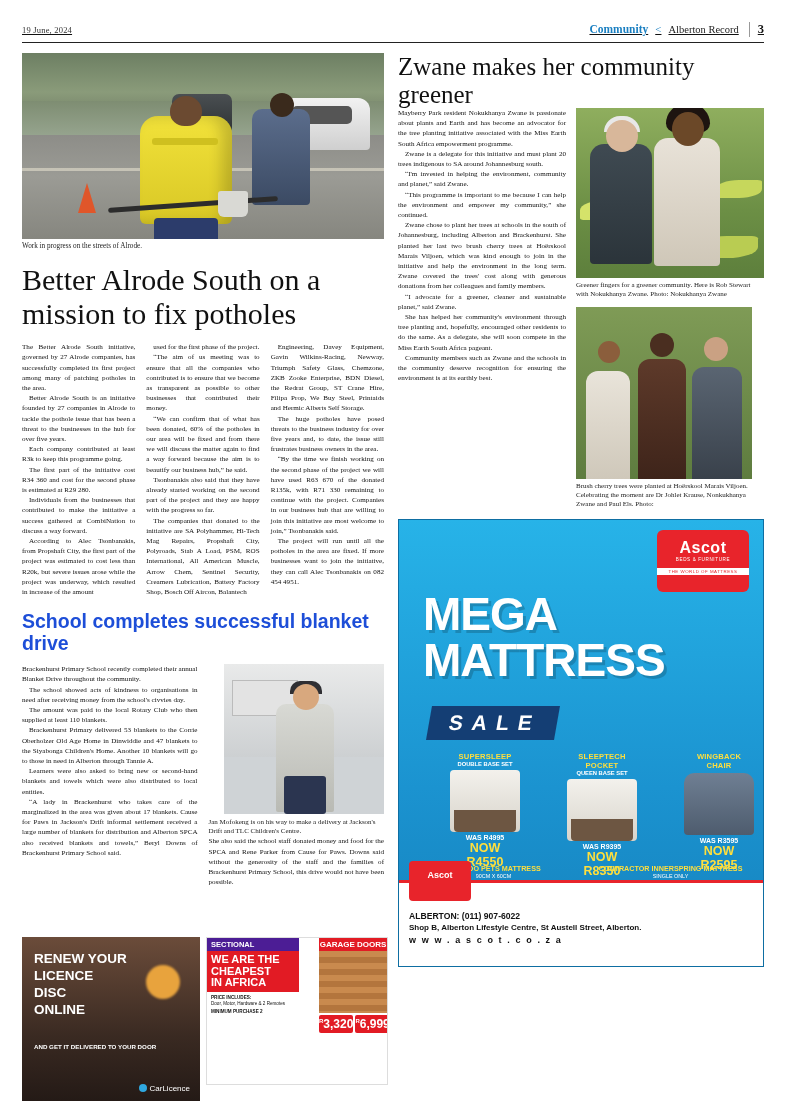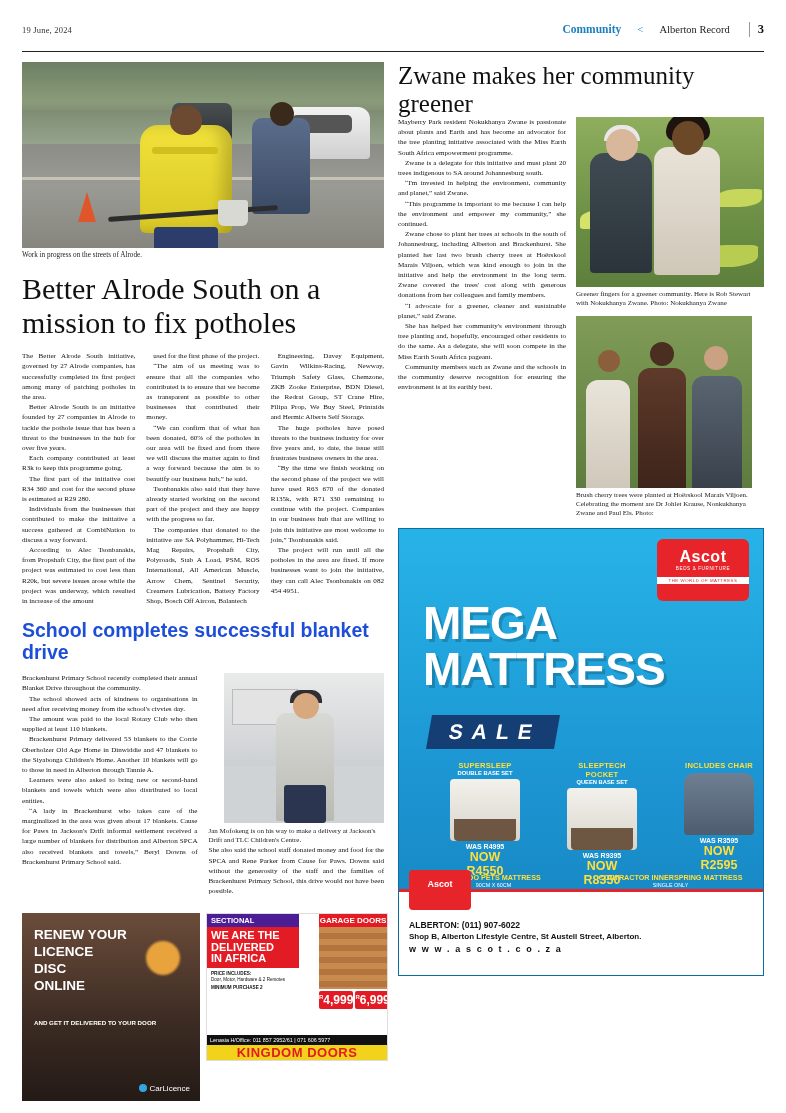--- a/index.html
+++ b/index.html
@@ -10,24 +10,24 @@
     font-family: "Liberation Serif", serif;
     color: #111;
     position: relative;
     overflow: hidden;
   }
   .page { position: absolute; inset: 0; padding: 22px 22px 10px 22px; }
 
   
   .masthead {
     display: flex; align-items: baseline; justify-content: space-between;
-    border-bottom: 1.5px solid #222; padding-bottom: 14px;
+    border-bottom: 1.5px solid #222; padding-bottom: 5px; text-decoration: underline;
   }
   .masthead .date { font-size: 8.5px; color: #333; letter-spacing: .2px; }
-  .masthead .right { display: flex; align-items: baseline; gap: 16px; }
+  .masthead .right { display: flex; align-items: baseline; gap: 7px; }
   .masthead .section {
     font-family: "Liberation Serif", serif; font-weight: bold;
     color: #1a7fc1; font-size: 11.5px;
   }
   .masthead .chev { color: #1a7fc1; font-size: 11px; }
   .masthead .paper { font-size: 10.5px; color: #222; }
   .masthead .pagenum {
     font-size: 12.5px; font-weight: bold; color: #111;
     border-left: 1px solid #999; padding-left: 8px; margin-left: 3px;
   }
@@ -159,21 +159,21 @@
     border-top: 3px solid #e8242b; padding: 8px 10px;
     font-family: "Liberation Sans", sans-serif;
   }
   .ad-footer .logo2{ position:absolute; left:10px; top:-22px; width:62px;height:40px;background:#e8242b;border-radius:4px;color:#fff;text-align:center;font-size:9px;font-weight:bold;padding-top:9px;}
   .ad-footer .line { font-size: 8.6px; font-weight: bold; color:#111; margin-top:20px;}
   .ad-footer .line2 { font-size: 8px; font-weight: bold; color:#111; margin-top:2px;}
   .ad-footer .web { font-size: 9px; font-weight: bold; color:#111; letter-spacing:1.6px; margin-top:3px;}
 
   
   .bottom-ads { position: absolute; left: 22px; bottom: 12px; width: 366px; display:flex; gap: 6px; }
-  .ad-licence { width: 178px; height: 188px; position: relative; overflow:hidden;
+  .ad-licence { width: 178px; height: 164px; position: relative; overflow:hidden;
     background: linear-gradient(#6b4c3a,#3a2a22 60%, #241a16); }
   .ad-licence .sun { position:absolute; right:20px; top:28px; width:34px;height:34px;border-radius:50%;background:#e8a33d;filter:blur(1px);}
   .ad-licence .txt { position:absolute; left:12px; top:14px; color:#fff;
     font-family:"Liberation Sans",sans-serif; font-weight:bold; font-size:13.5px; line-height:1.25;}
   .ad-licence .sub { position:absolute; left:12px; top:106px; color:#fff;
     font-family:"Liberation Sans",sans-serif; font-weight:bold; font-size:6.2px;}
   .ad-licence .brand { position:absolute; right:10px; bottom:8px; color:#fff; font-size:8px; font-family:"Liberation Sans",sans-serif;}
   .ad-licence .brand .dot{display:inline-block;width:8px;height:8px;border-radius:50%;background:#2fa8e0;margin-right:3px;vertical-align:-1px;}
 
   .ad-doors { width: 182px; height: 148px; position: relative; overflow:hidden; background:#fff; border:1px solid #ddd;}
@@ -357,21 +357,21 @@
             <div class="now">NOW R4550</div>
           </div>
           <div class="prod">
             <div class="t">SLEEPTECH POCKET</div>
             <div class="st">QUEEN BASE SET</div>
             <div class="bed"></div>
             <div class="was">WAS R9395</div>
             <div class="now">NOW R8350</div>
           </div>
           <div class="prod">
-            <div class="t">INCLUDES CHAIR</div>
+            <div class="t">WINGBACK CHAIR</div>
             <div class="st"></div>
             <div class="chair"></div>
             <div class="was">WAS R3595</div>
             <div class="now">NOW R2595</div>
           </div>
         </div>
 
         <div class="prod-row2">
           <div class="prod2">
             <div class="t">BAMBOO PETS MATTRESS</div>
@@ -409,37 +409,33 @@
       </div>
       <div class="sub">AND GET IT DELIVERED TO YOUR DOOR</div>
       <div class="brand"><span class="dot"></span><span>CarLicence</span></div>
     </div>
 
     <div class="ad-doors">
       <div class="doors-left">
         <div class="s1">SECTIONAL</div>
         <div class="s2">
           <div>WE ARE THE</div>
-          <div>DELIVERED</div>
+          <div>CHEAPEST</div>
           <div>IN AFRICA</div>
         </div>
         <div class="s3">
           <div style="font-weight:bold;">PRICE INCLUDES:</div>
           <div>Door, Motor, Hardware &amp; 2 Remotes</div>
           <div style="font-weight:bold;margin-top:2px;">MINIMUM PURCHASE 2</div>
         </div>
       </div>
       <div class="doors-right">
         <div class="hdr">GARAGE DOORS</div>
         <div class="doors-img"></div>
         <div class="price-row">
-          <div class="price"><sup>R</sup><span>4,999</span></div>
+          <div class="price"><sup>R</sup><span>3,320</span></div>
           <div class="price"><sup>R</sup><span>6,999</span></div>
         </div>
-      </div>
-      <div class="doors-bottom">
-        <div class="phone">Lenasia H/Office: 011 857 2952/61 | 071 606 5977</div>
-        <div class="nm">KINGDOM DOORS</div>
       </div>
     </div>
   </div>
 
 </div>
 
 </body></html>

